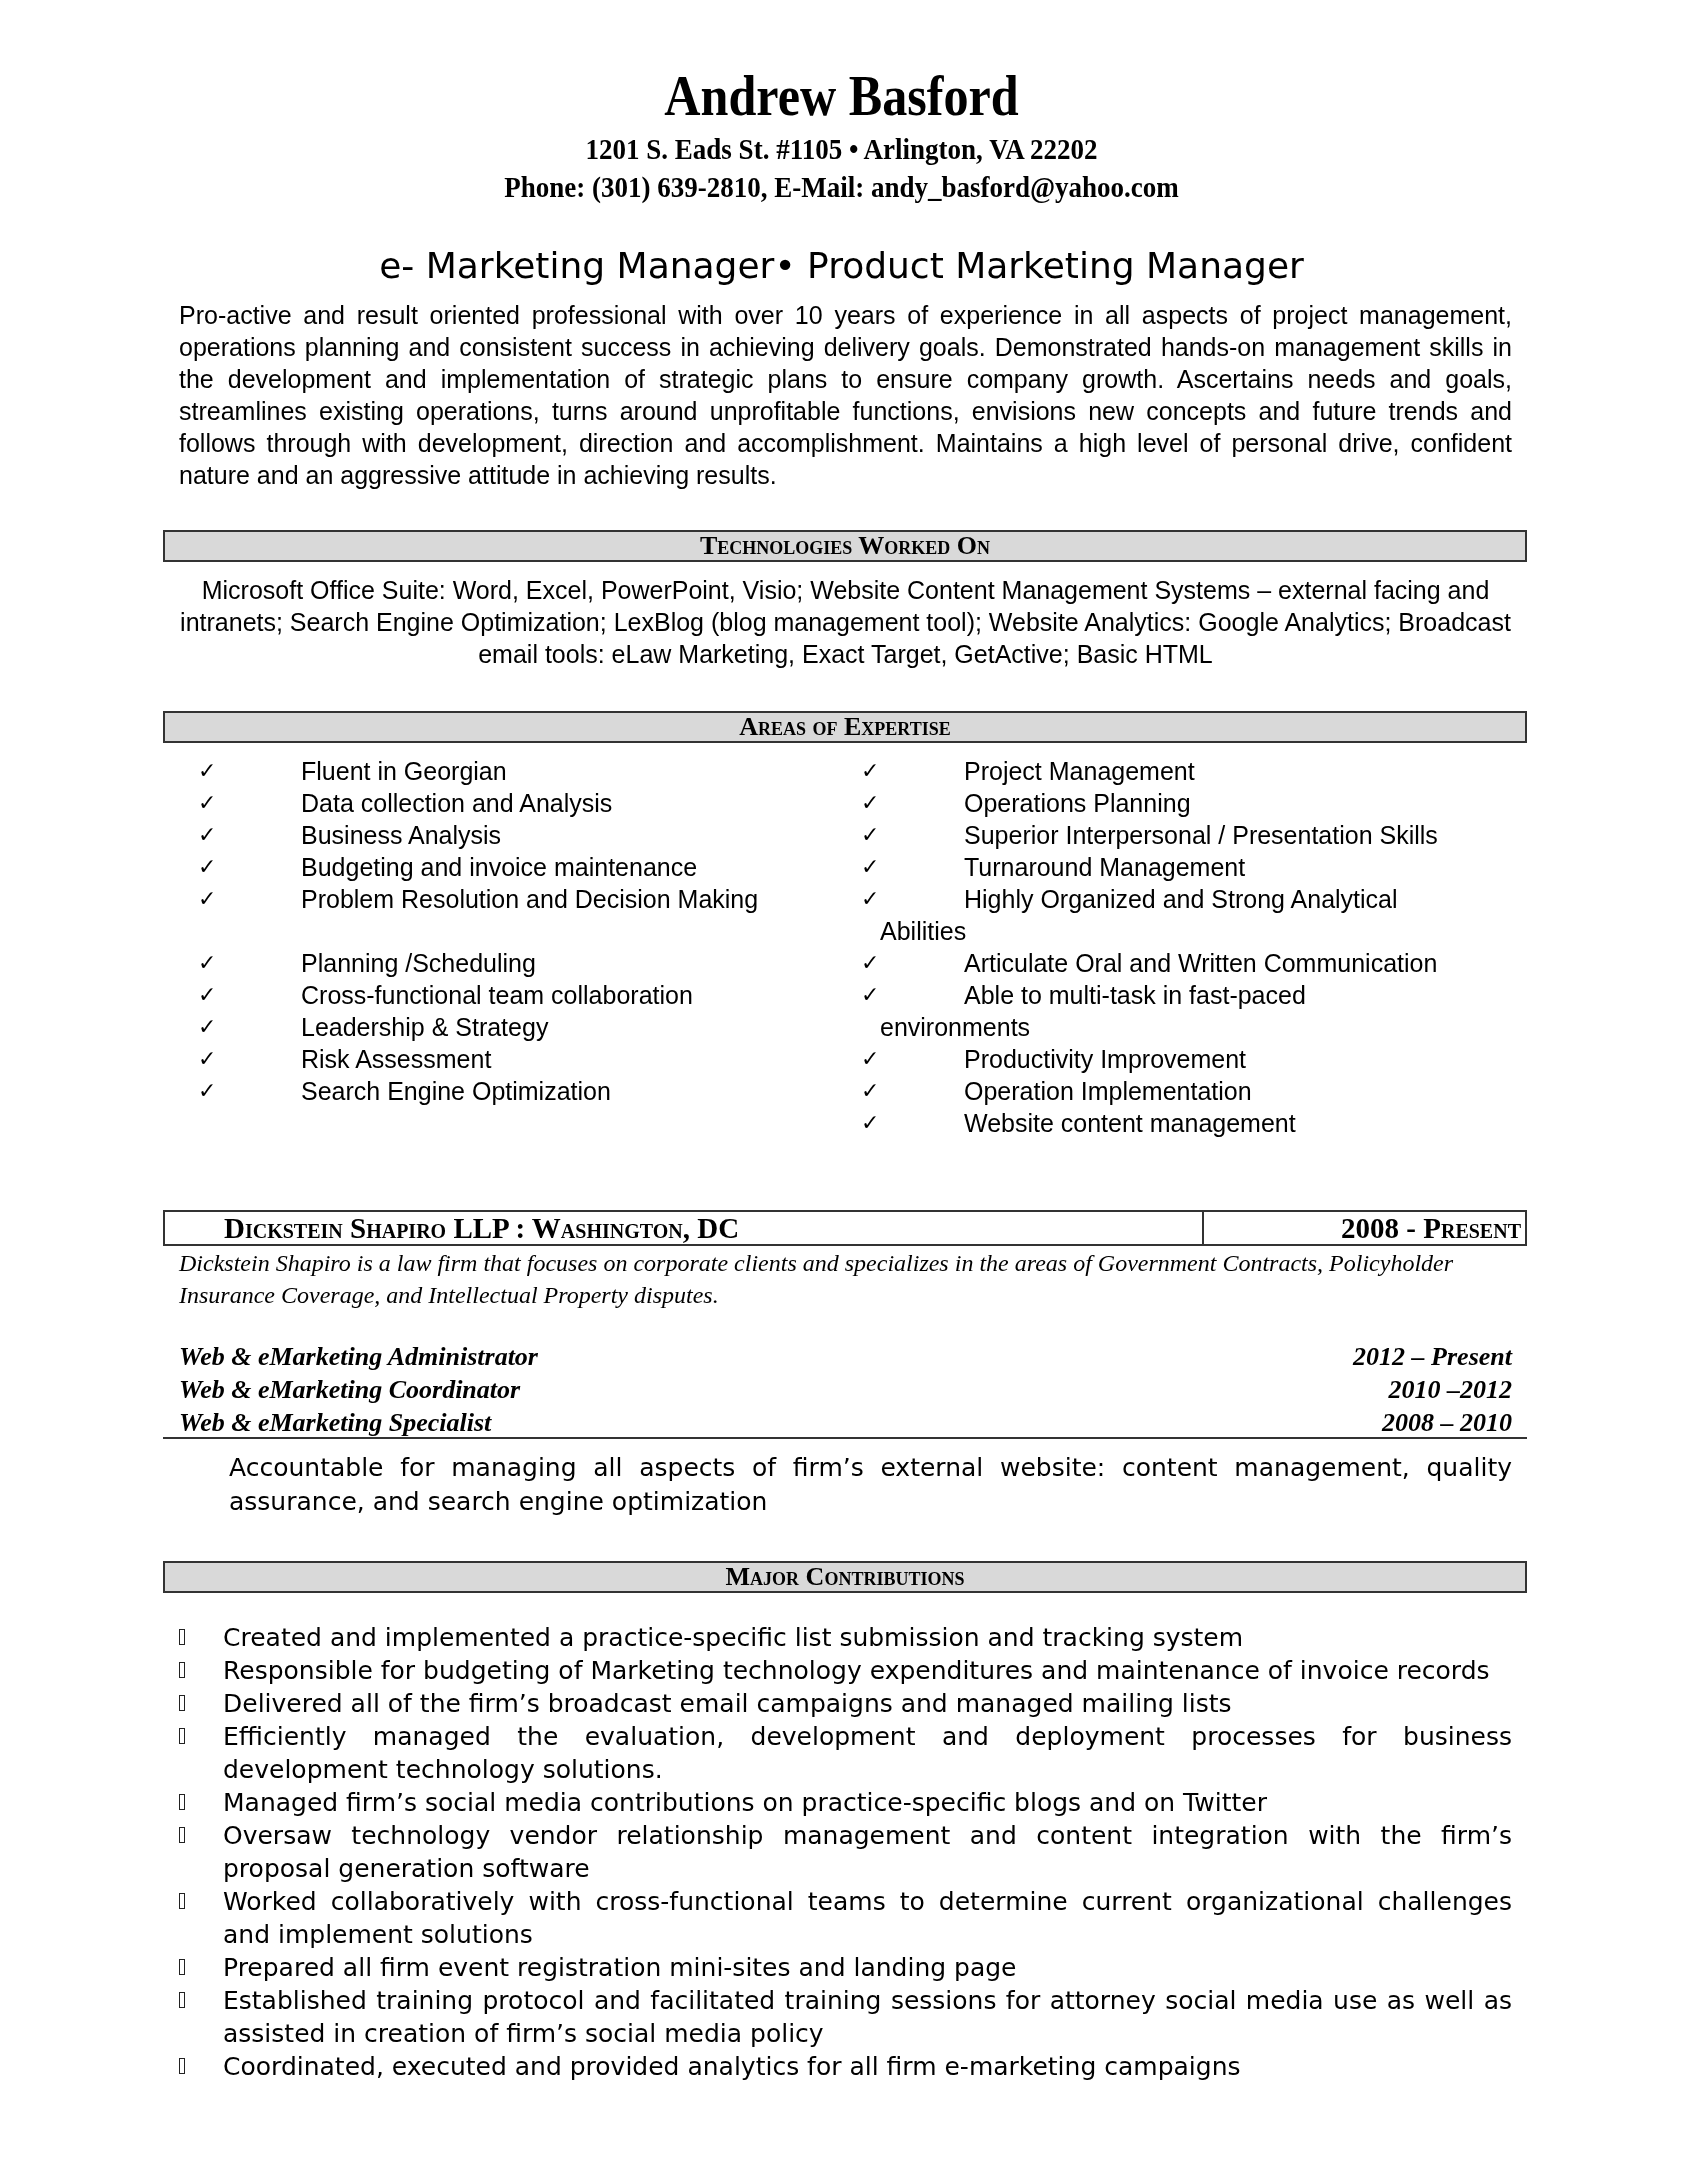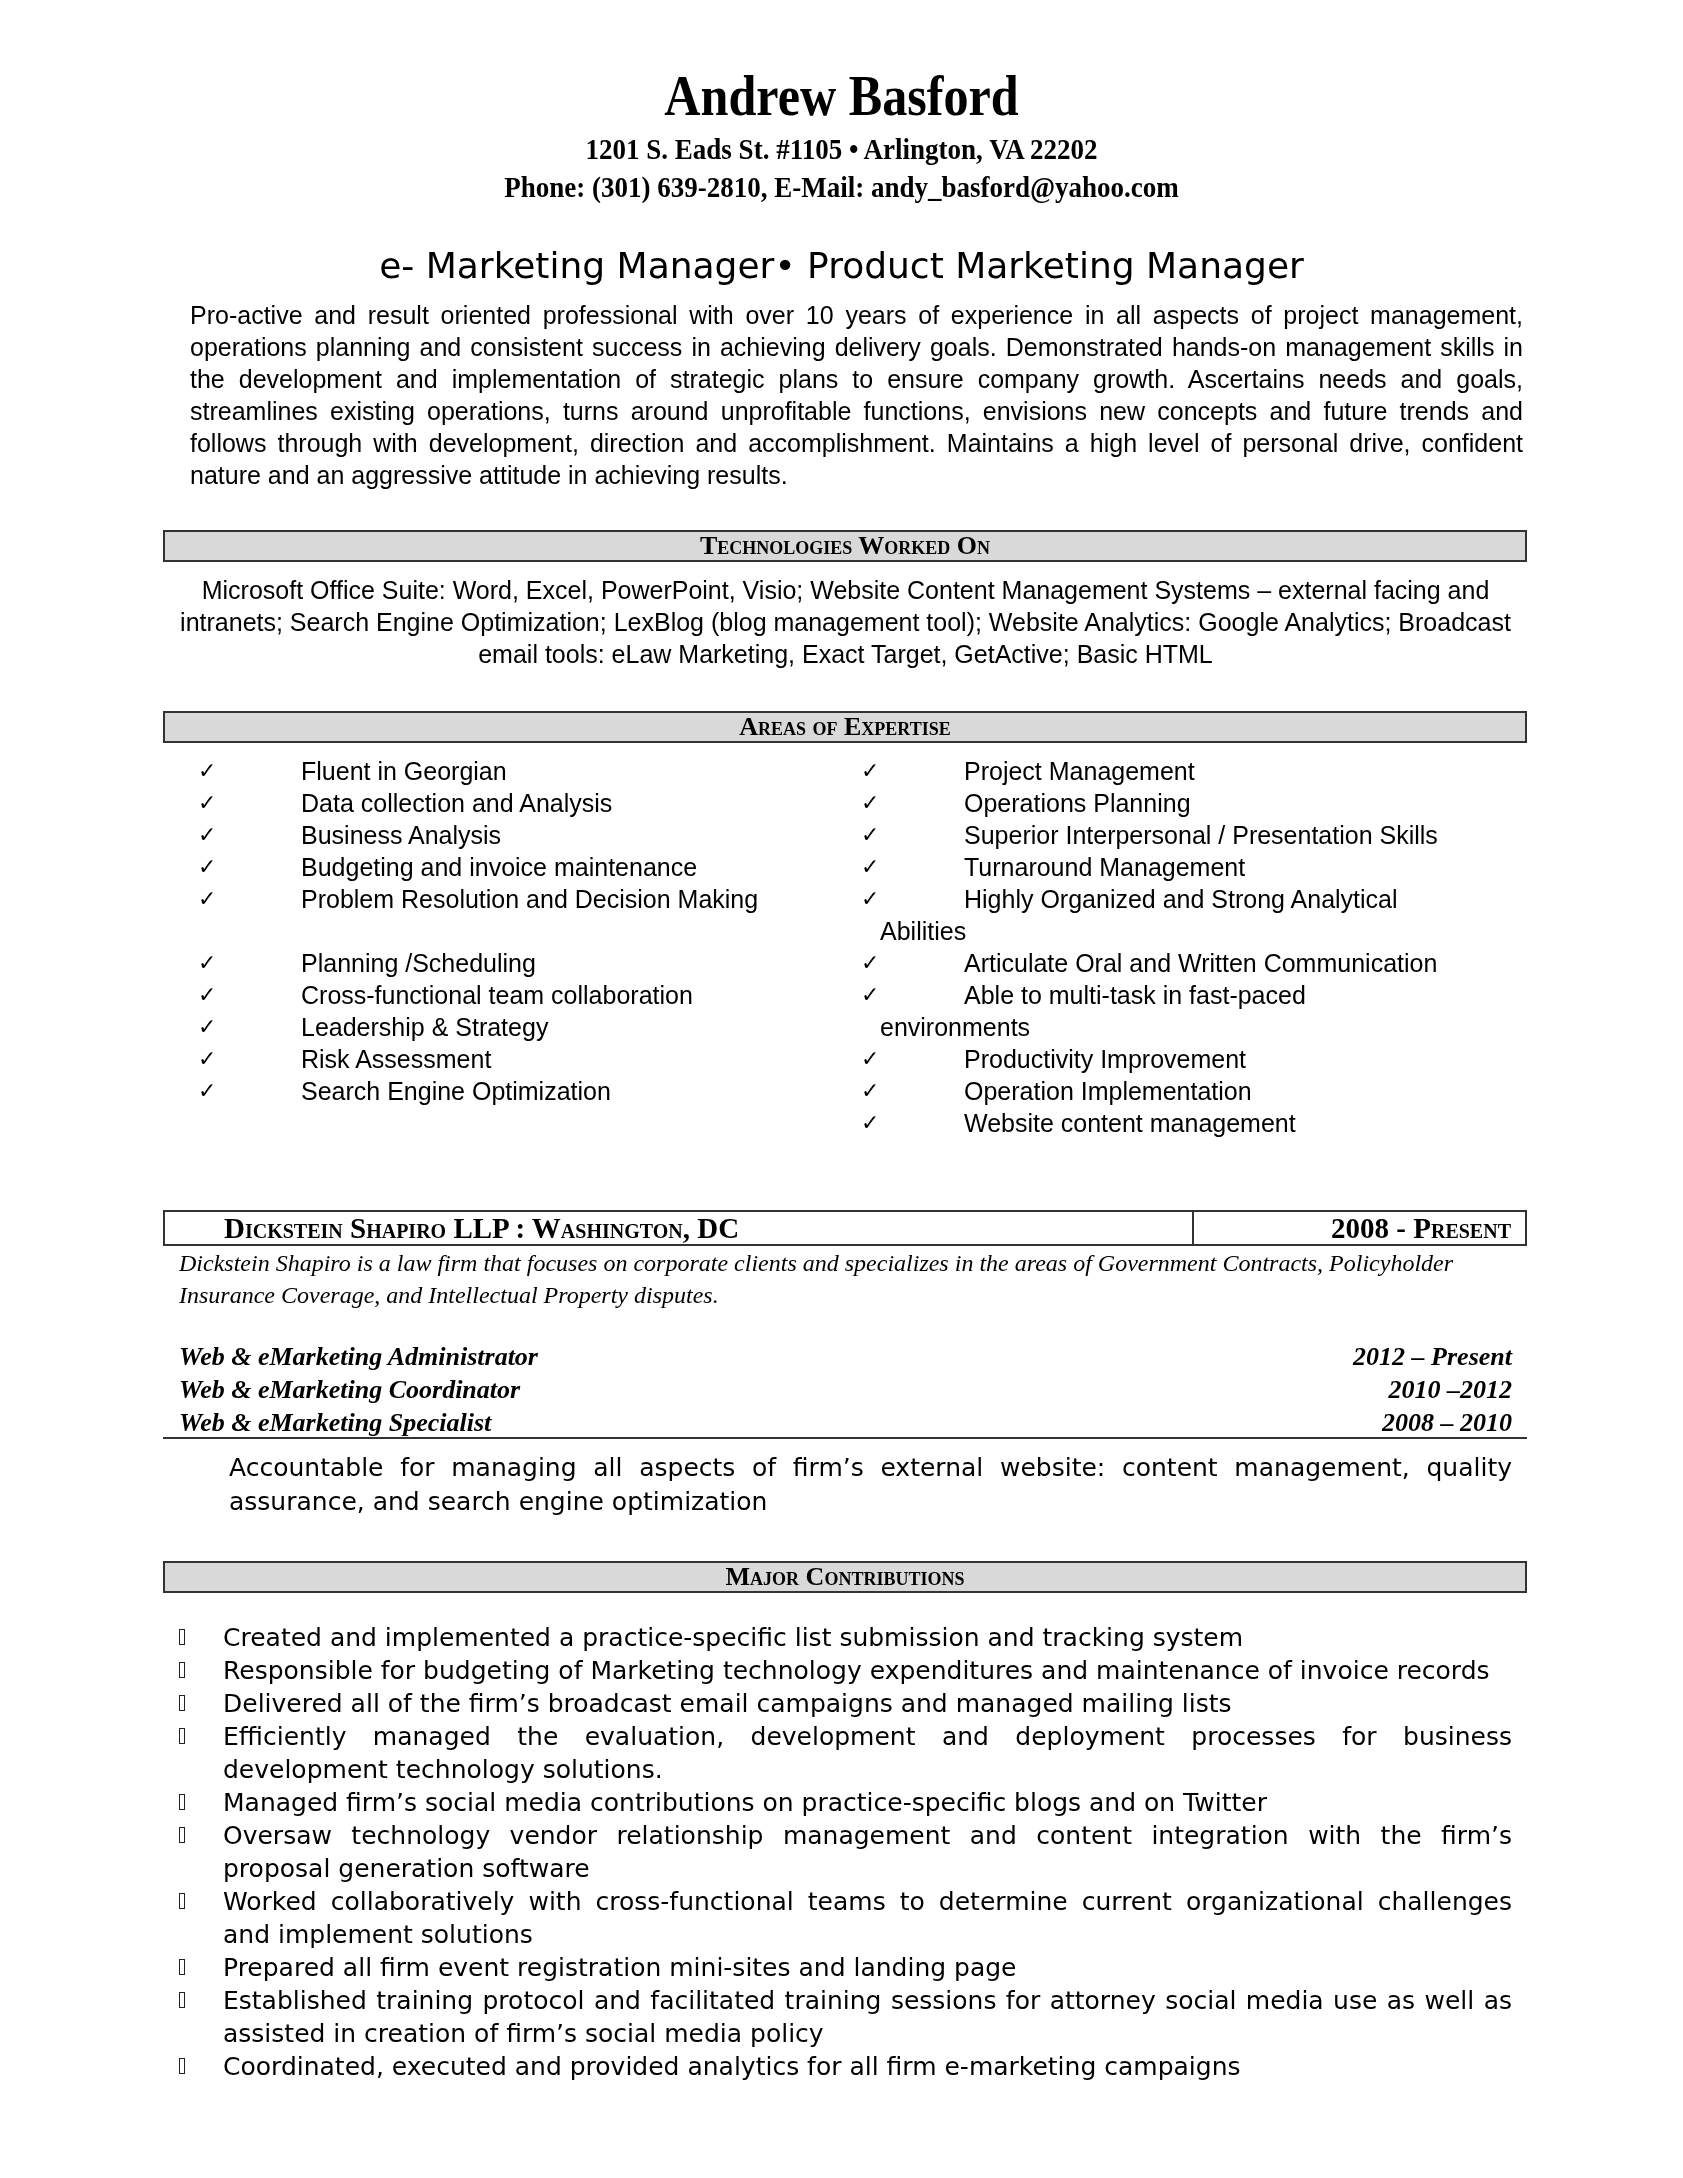--- a/index.html
+++ b/index.html
@@ -11,21 +11,21 @@
     transform: scaleX(0.88); }
   .addr { position: absolute; left: 0; width: 1683px; text-align: center;
     font-family: "Liberation Serif", serif; font-weight: bold; font-size: 30px; line-height: 36px;
     transform: scaleX(0.9); }
   .addr1 { top: 131px; }
   .addr2 { top: 169px; }
 
   .headline { position: absolute; top: 244px; left: 0; width: 1683px; text-align: center;
     font-family: "DejaVu Sans", sans-serif; font-size: 36px; line-height: 44px; }
 
-  .summary { position: absolute; top: 299px; left: 190px; width: 1333px;
+  .summary { position: absolute; top: 299px; left: 179px; width: 1333px;
     font-family: "Liberation Sans", sans-serif; font-size: 25px; line-height: 32px;
     text-align: justify; text-align-last: left; }
 
   .section-bar { position: absolute; left: 163px; width: 1364px; height: 32px;
     background: #d9d9d9; border: 2px solid #333; box-sizing: border-box;
     text-align: center; font-family: "Liberation Serif", serif; font-weight: bold;
     font-variant: small-caps; font-size: 26px; line-height: 28px; }
   .bar-tech { top: 530px; }
   .bar-areas { top 711px; top: 711px; }
   .bar-exp { top: 1164px; }
@@ -42,21 +42,21 @@
     position: relative; padding-left: 103px; }
   .col-right .area-item { padding-left: 103px; }
   .area-item .check { position: absolute; left: 0; top: 0; font-family: "DejaVu Sans", sans-serif; font-size: 22px; }
   .area-item.wrap .cont { display: block; margin-left: -84px; }
   .spacer { height: 32px; }
 
   .job-box { position: absolute; top: 1210px; left: 163px; width: 1364px; height: 36px;
     border: 2px solid #333; box-sizing: border-box; display: flex;
     font-family: "Liberation Serif", serif; font-weight: bold; font-variant: small-caps; font-size: 29px; line-height: 32px; }
   .job-box .company { flex: 1; padding-left: 24px; border-right: 2px solid #333; margin-left: 35px; }
-  .job-box .dates { width: 317px; text-align: right; padding-right: 14px; }
+  .job-box .dates { width: 317px; text-align: right; padding-right: 4px; }
 
   .firm-desc { position: absolute; top: 1247px; left: 179px; width: 1317px;
     font-family: "Liberation Serif", serif; font-style: italic; font-size: 24px; line-height: 32px; }
 
   .roles { position: absolute; top: 1340px; left: 179px; width: 1333px; }
   .role { display: flex; justify-content: space-between;
     font-family: "Liberation Serif", serif; font-style: italic; font-weight: bold; font-size: 26px; line-height: 33px; }
   .roles-rule { position: absolute; top: 1437px; left: 163px; width: 1364px; height: 0; border-top: 2px solid #333; }
 
   .accountable { position: absolute; top: 1451px; left: 229px; width: 1283px;

